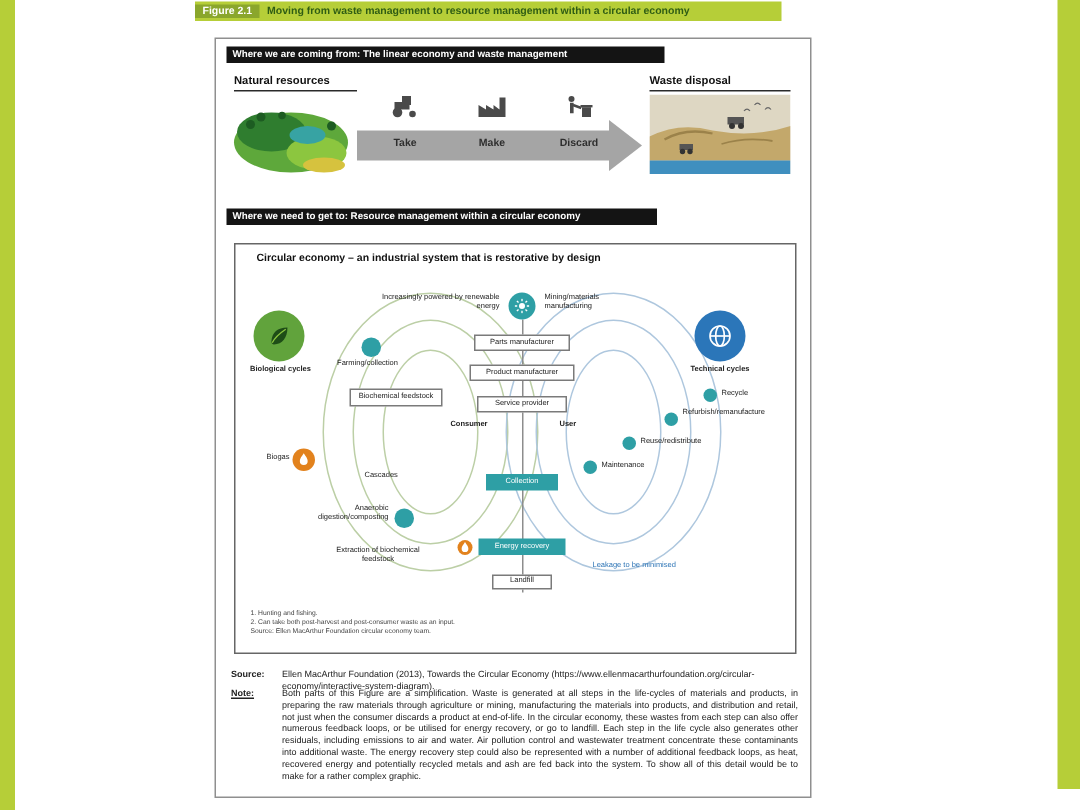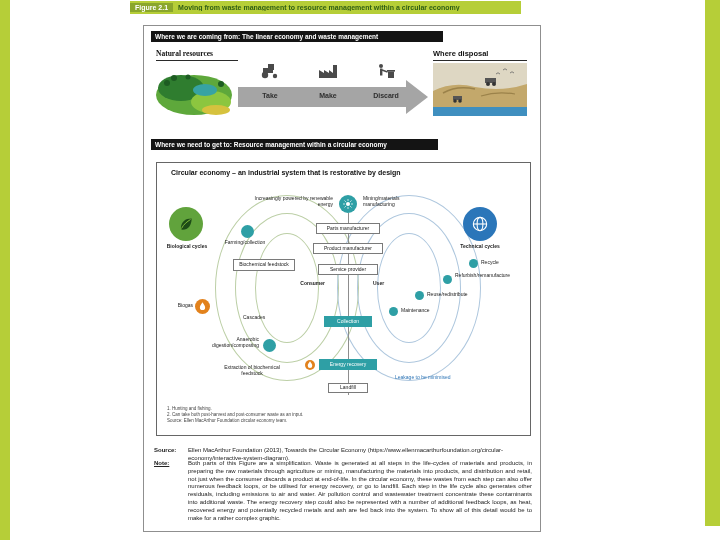--- a/index.html
+++ b/index.html
@@ -63,25 +63,25 @@
     <span class="figure-chip">Figure 2.1</span>
     <span class="figure-title">Moving from waste management to resource management within a circular economy</span>
   </div>
 
   <div class="page">
 
     <div class="black-bar" style="top:5px;width:292px;">
       <span>Where we are coming from: The linear economy and waste management</span>
     </div>
 
-    <div class="col-label" style="left:12px;top:23px;width:82px;font-family:Liberation Serif, serif;">
+    <div class="col-label" style="left:12px;top:23px;width:82px;">
       <span>Natural resources</span>
     </div>
     <div class="col-label" style="left:289px;top:23px;width:94px;">
-      <span>Where disposal</span>
+      <span>Waste disposal</span>
     </div>
 
     <svg class="abs" style="left:10px;top:37px;" width="80" height="53" viewBox="0 0 80 53">
       <rect width="80" height="53" fill="#ffffff"></rect>
       <ellipse cx="40" cy="32" rx="38" ry="20" fill="#5ea83b"></ellipse>
       <ellipse cx="27" cy="25" rx="23" ry="13" fill="#2f7d2f"></ellipse>
       <ellipse cx="57" cy="39" rx="20" ry="11" fill="#8cc63f"></ellipse>
       <ellipse cx="51" cy="27" rx="12" ry="6" fill="#37a3a3"></ellipse>
       <ellipse cx="62" cy="47" rx="14" ry="5" fill="#d6c23e"></ellipse>
       <circle cx="13" cy="20" r="3" fill="#1d5c22"></circle>

